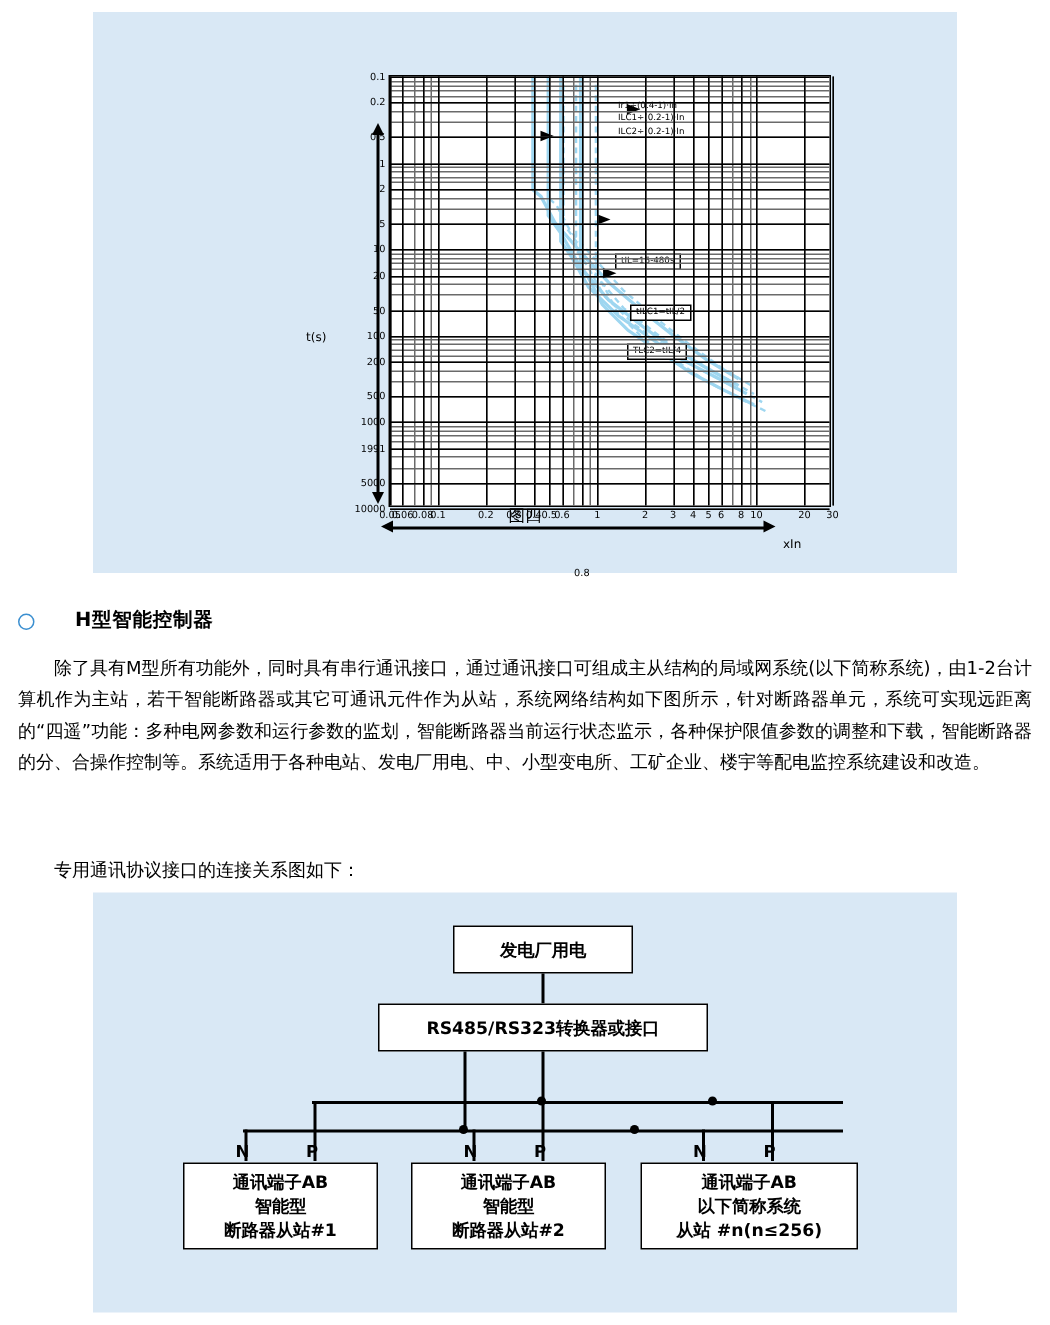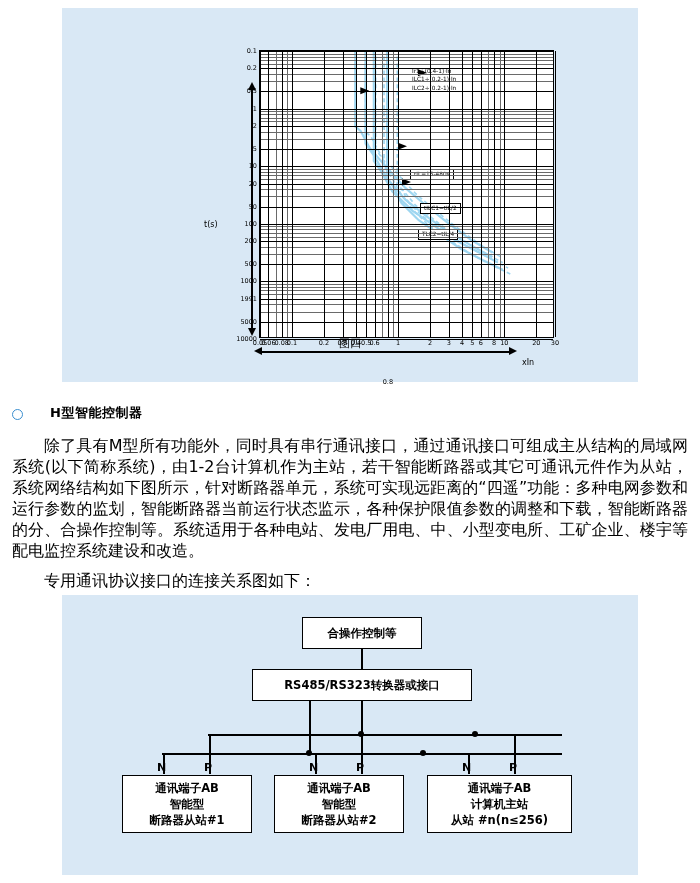--- a/index.html
+++ b/index.html
@@ -138,21 +138,21 @@
     position:absolute;
     left:12px;top:409px;
     width:9px;height:9px;
     border:1.6px solid #3b8fd0;
     border-radius:50%;
   }
   .para{
     position:absolute;
     left:12px;
     width:676px;
-    font-size:16px;
+    font-size:12px;
     line-height:21px;
     text-align:justify;
     text-justify:inter-ideograph;
   }
   #para-main{top:435px;text-indent:2em;}
   #para-sub{top:570px;text-indent:2em;}
 
   
   #diagram-panel{left:62px;top:595px;width:576px;height:280px;}
 
@@ -375,21 +375,21 @@
 </div>
 
 <div class="bullet-ring"></div>
 <div class="section-title" style="left:30px;margin-left:20px;">H型智能控制器</div>
 
 <div class="para" id="para-main">除了具有M型所有功能外，同时具有串行通讯接口，通过通讯接口可组成主从结构的局域网系统(以下简称系统)，由1-2台计算机作为主站，若干智能断路器或其它可通讯元件作为从站，系统网络结构如下图所示，针对断路器单元，系统可实现远距离的“四遥”功能：多种电网参数和运行参数的监划，智能断路器当前运行状态监示，各种保护限值参数的调整和下载，智能断路器的分、合操作控制等。系统适用于各种电站、发电厂用电、中、小型变电所、工矿企业、楼宇等配电监控系统建设和改造。</div>
 <div class="para" id="para-sub">专用通讯协议接口的连接关系图如下：</div>
 
 <div class="panel" id="diagram-panel">
 
-  <div class="node" style="left:240px;top:22px;width:120px;height:32px;">合操作控制等</div>
+  <div class="node" style="left:240px;top:22px;width:120px;height:32px;">发电厂用电</div>
 
   <div class="wire v" style="left:299px;top:54px;height:20px;"></div>
 
   <div class="node" style="left:190px;top:74px;width:220px;height:32px;">RS485/RS323转换器或接口</div>
 
   <div class="wire v" style="left:247px;top:106px;height:54px;"></div>
   <div class="wire v" style="left:299px;top:106px;height:34px;"></div>
 
   <div class="wire h" style="left:100px;top:158px;width:400px;"></div>
   <div class="wire h" style="left:146px;top:139px;width:354px;"></div>
@@ -422,16 +422,16 @@
   </div>
 
   <div class="node" style="left:212px;top:180px;width:130px;height:58px;">
     <span>通讯端子AB</span>
     <span>智能型</span>
     <span>断路器从站#2</span>
   </div>
 
   <div class="node" style="left:365px;top:180px;width:145px;height:58px;">
     <span>通讯端子AB</span>
-    <span>计算机主站</span>
+    <span>以下简称系统</span>
     <span>从站 #n(n≤256)</span>
   </div>
 </div>
 
 </body></html>

